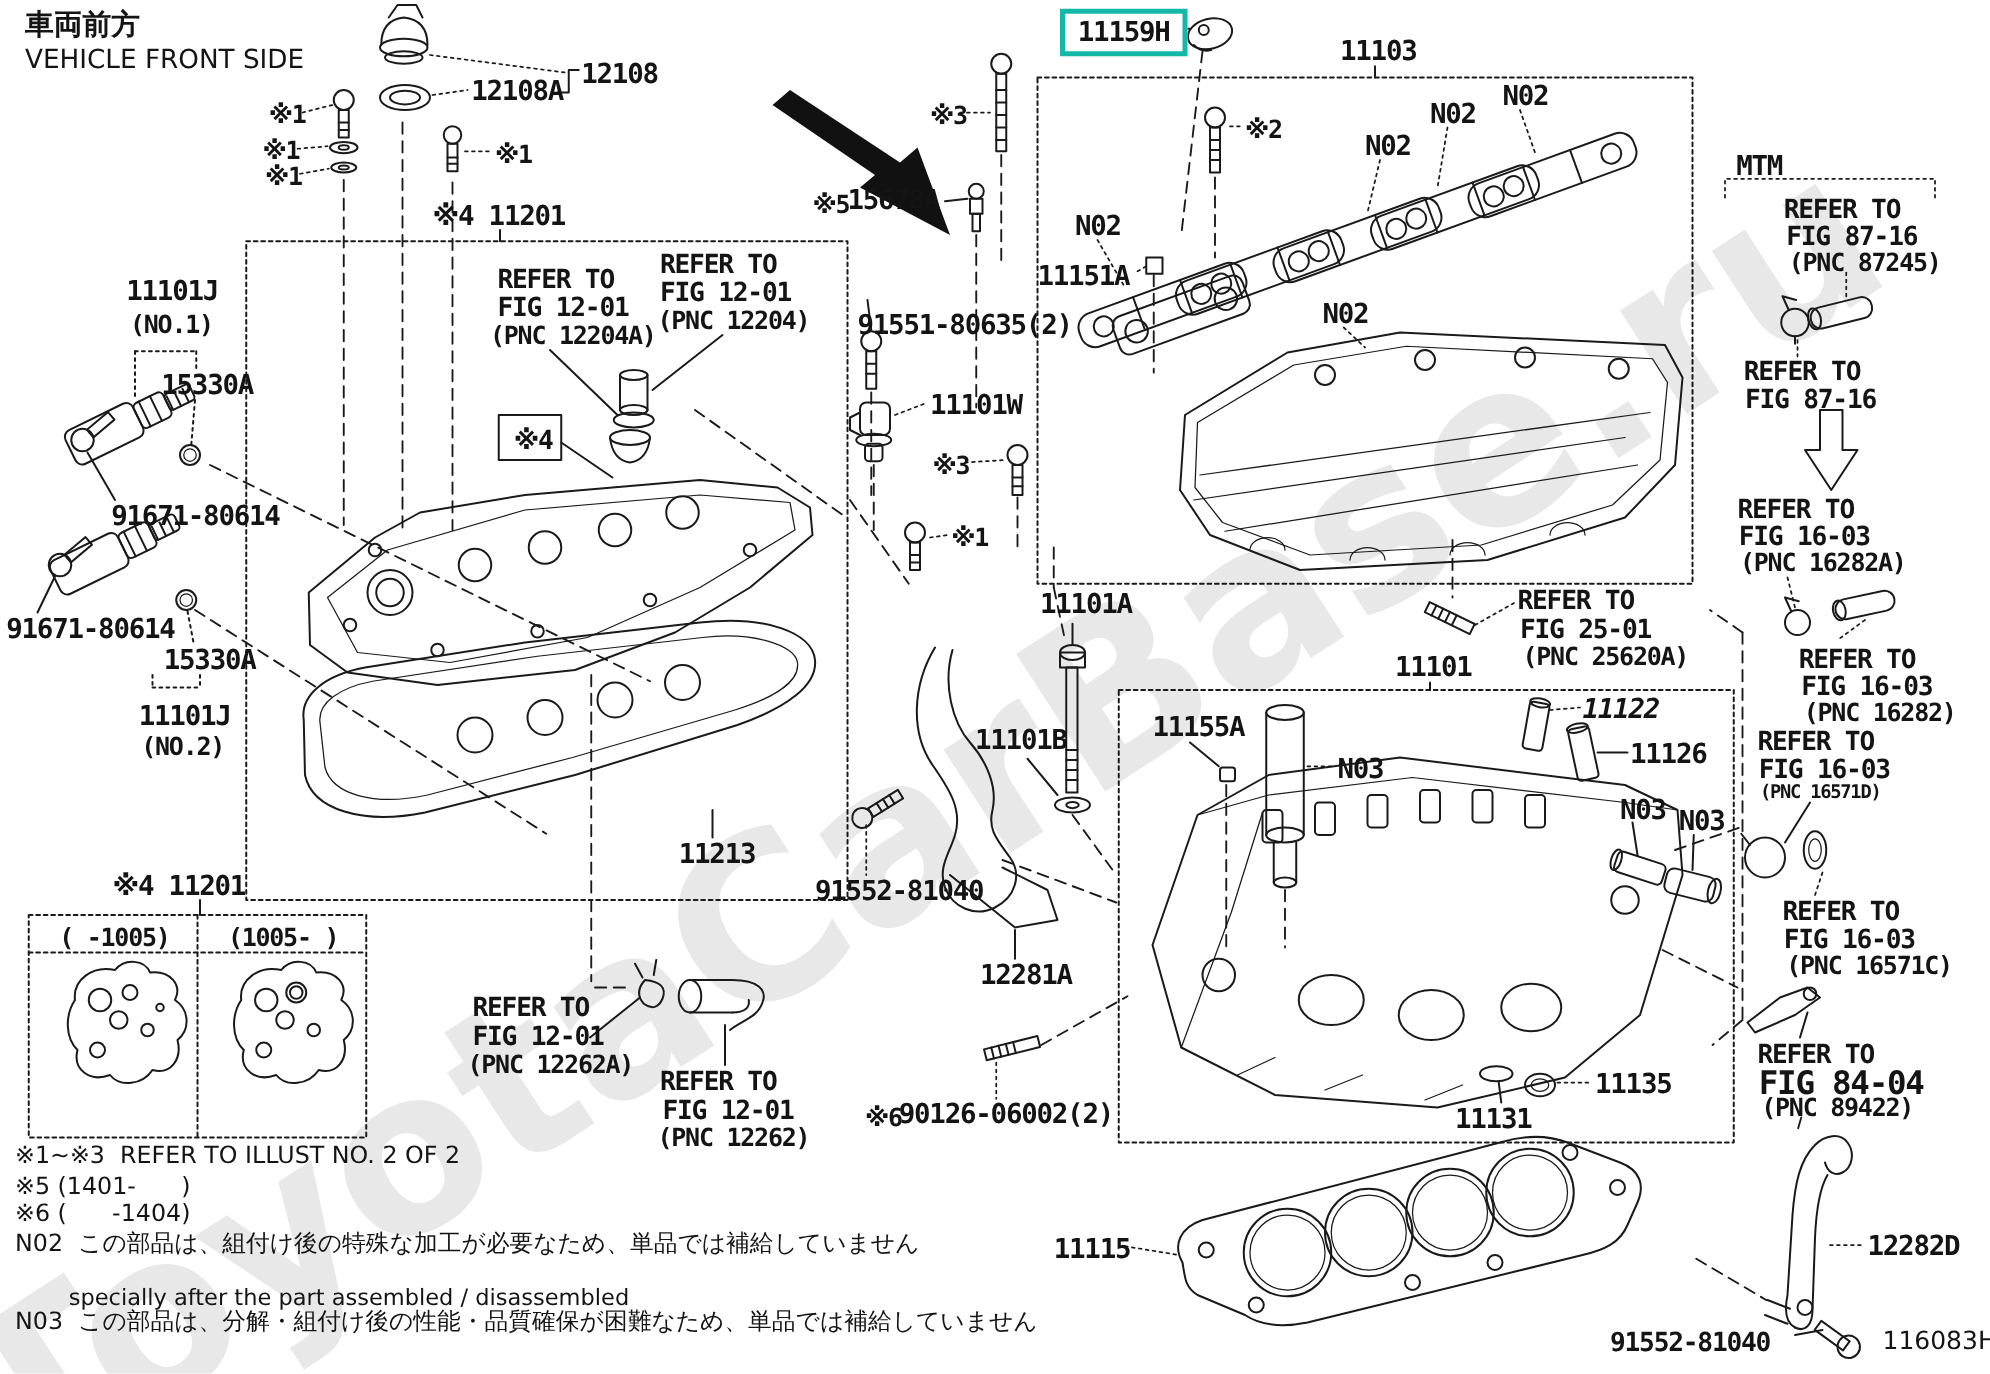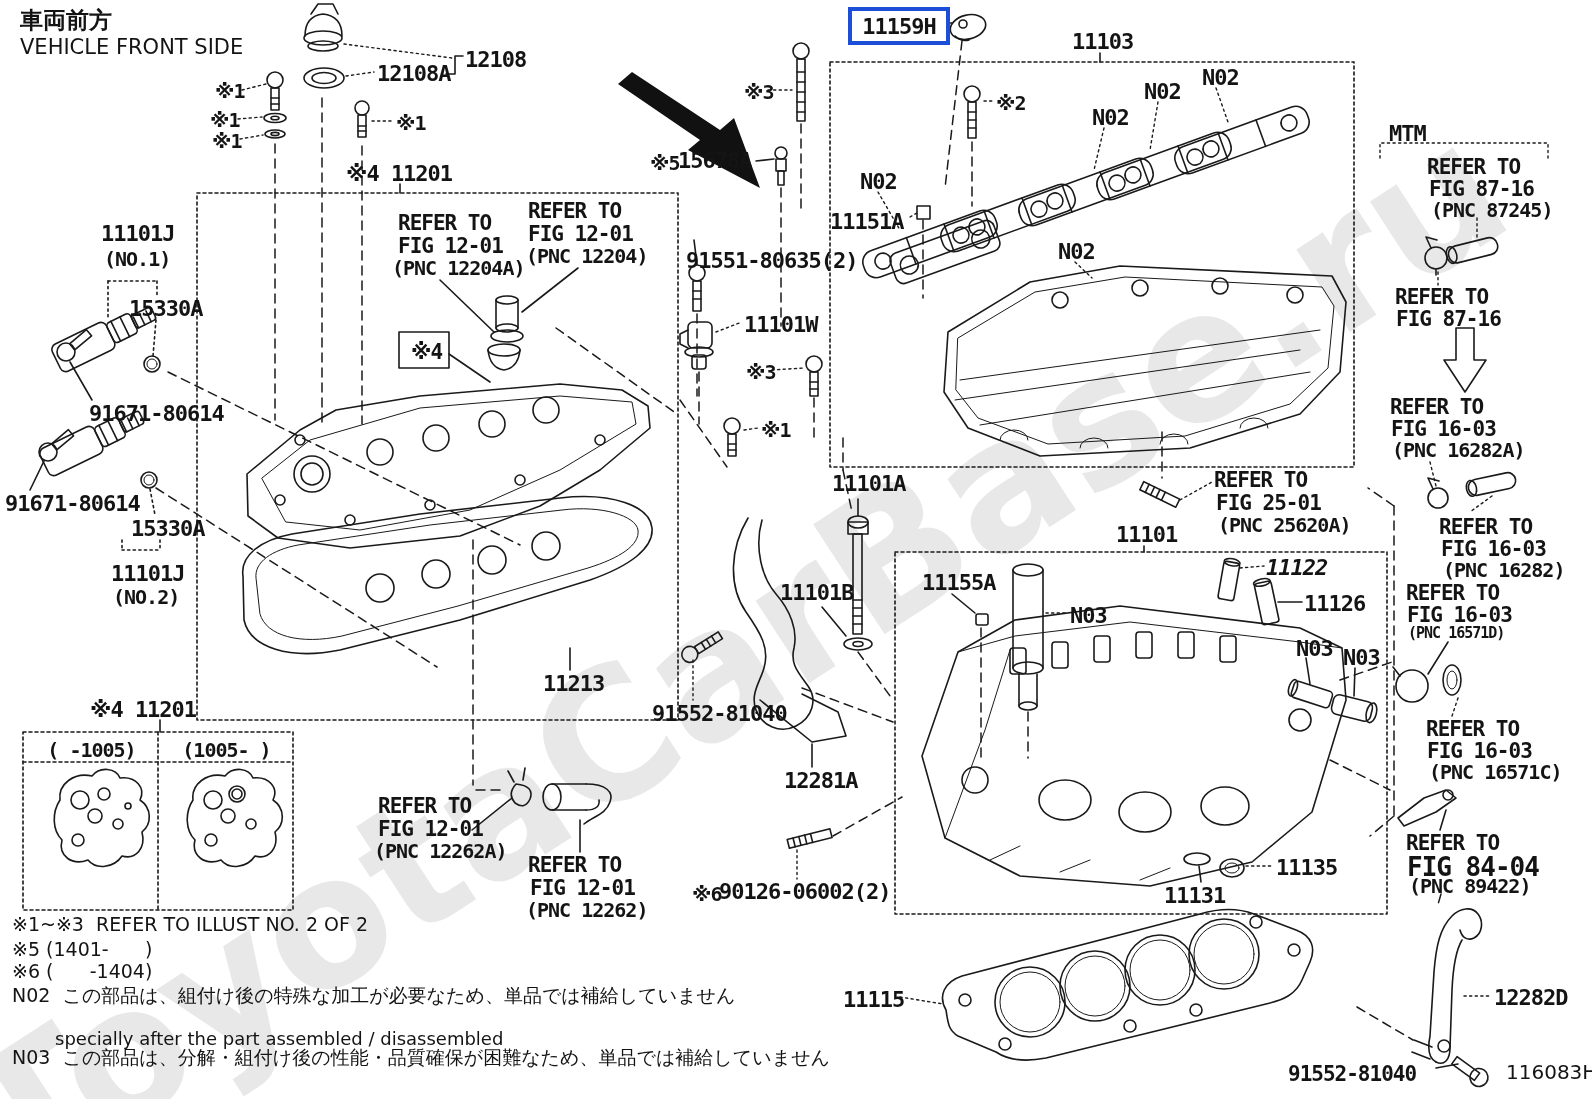--- a/index.html
+++ b/index.html
@@ -1,21 +1,21 @@
 <!DOCTYPE html>
 <html><head>
 <meta charset="utf-8">
 <style>
   html,body{margin:0;padding:0;background:#fff;}
   #stage{position:relative;width:1592px;height:1099px;background:#fff;overflow:hidden;
          font-family:"DejaVu Sans Mono","DejaVu Sans",monospace;color:#141414;}
   .lbl{position:absolute;font-weight:bold;font-size:22px;line-height:1.05;letter-spacing:-1px;white-space:pre;z-index:4;}
   .lbl.sans{font-family:"DejaVu Sans","Liberation Sans",sans-serif;letter-spacing:0;}
   .lbl.thin{font-weight:normal;}
-  #hl{position:absolute;left:848px;top:7px;width:94px;height:30px;border:4px solid #1d4ed8;background:#fff;
+  #hl{position:absolute;left:848px;top:7px;width:94px;height:30px;border:4px solid #14b8a6;background:#fff;
       z-index:6;display:flex;align-items:center;justify-content:center;font-weight:bold;font-size:22px;letter-spacing:-1px;}
   #wm{position:absolute;left:-70px;top:1055px;font-family:"DejaVu Sans",sans-serif;font-weight:bold;
       font-size:180px;color:rgba(0,0,0,0.09);transform:rotate(-33deg);transform-origin:left top;
       white-space:nowrap;z-index:1;pointer-events:none;}
   .tblhdr{position:absolute;width:135px;text-align:center;font-weight:bold;font-size:20px;letter-spacing:-1px;z-index:4;}
   svg{position:absolute;left:0;top:0;z-index:2;}
   svg *{stroke:#1a1a1a;fill:none;stroke-width:1.6;stroke-linecap:round;stroke-linejoin:round;}
   .dash{stroke-dasharray:9 6;stroke-width:1.5;}
   .dot{stroke-dasharray:2.2 3.4;stroke-width:1.4;}
   .dbox{stroke-dasharray:3 3;stroke-width:1.6;}

